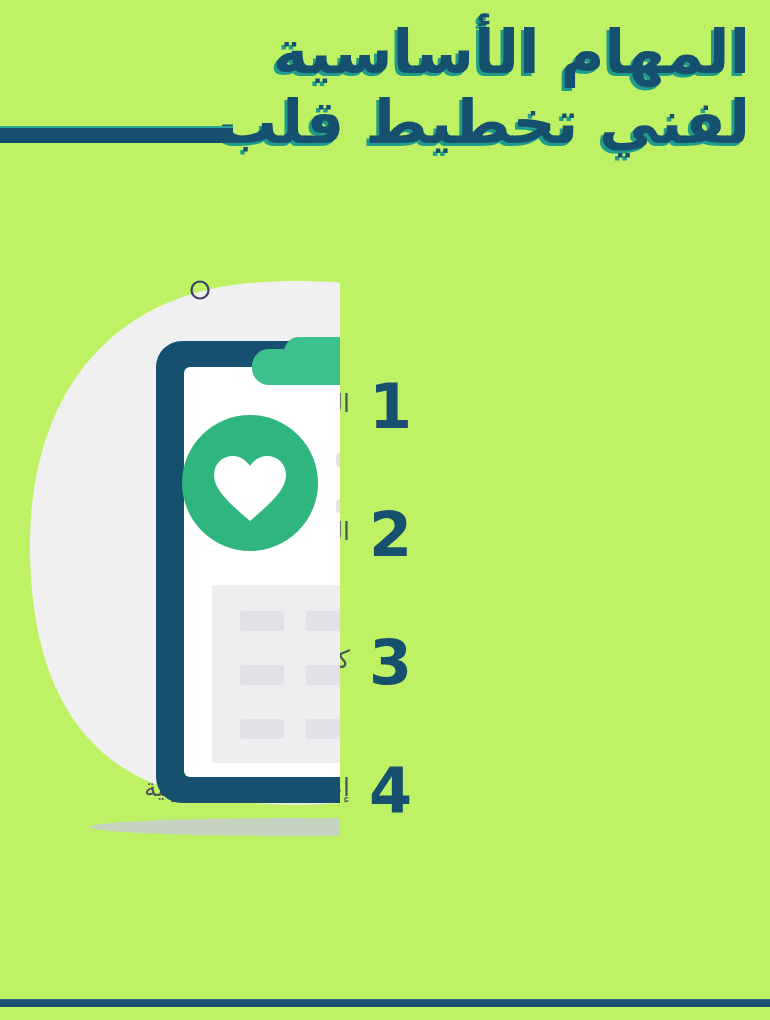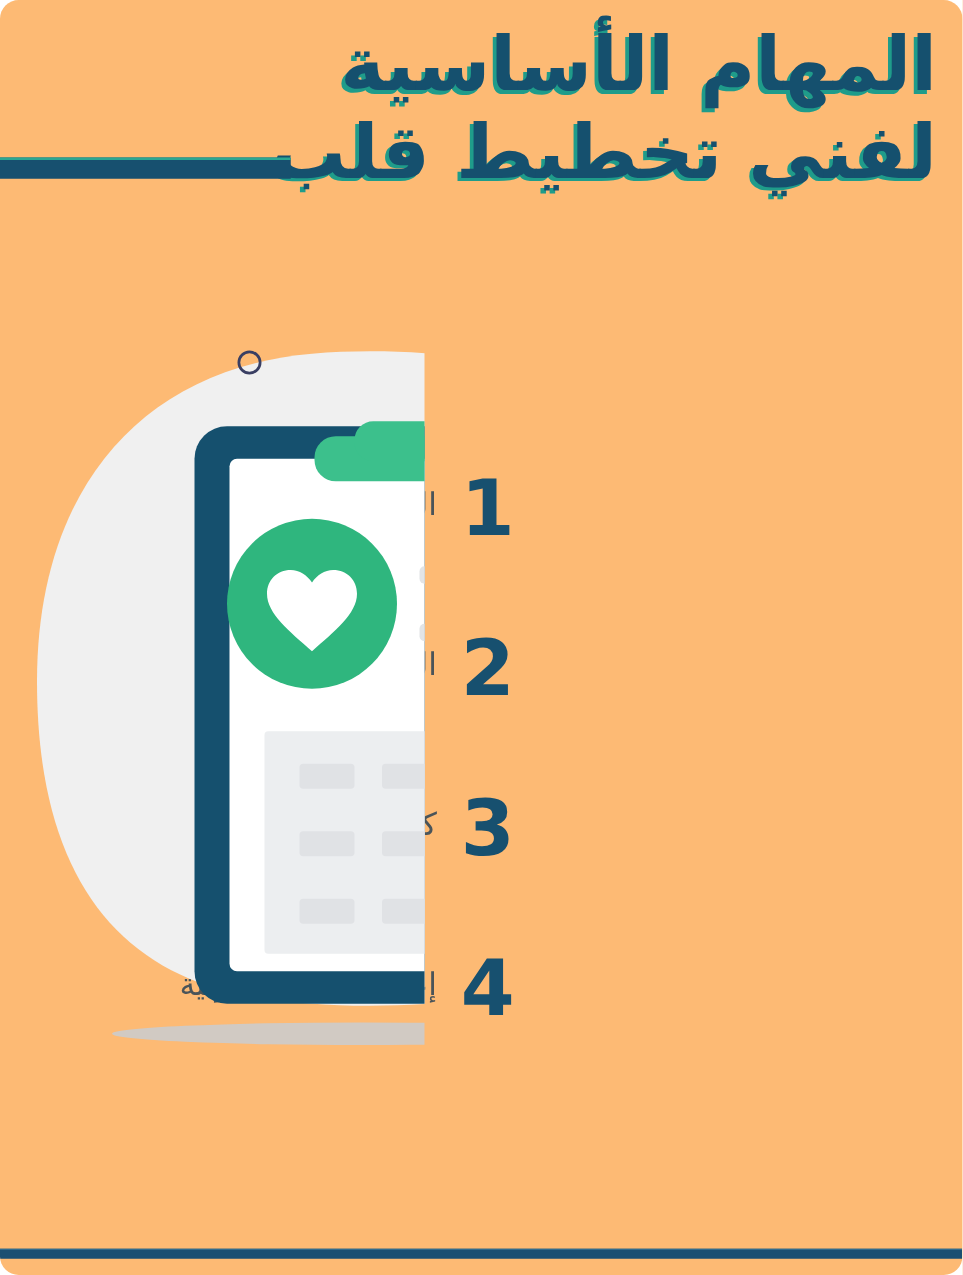--- a/index.html
+++ b/index.html
@@ -9,22 +9,21 @@
     background: #ffffff;
   }
   body {
     font-family: "DejaVu Sans", "Liberation Sans", sans-serif;
   }
   #page {
     position: relative;
     width: 770px;
     height: 1020px;
     overflow: hidden;
-    background: #fdba74;
-    border-radius: 15px;
+    background: #bef264;
   }
 
   
   .title-block {
     position: absolute;
     top: 18px;
     right: 0;
     left: 0;
     height: 200px;
     overflow: visible;

